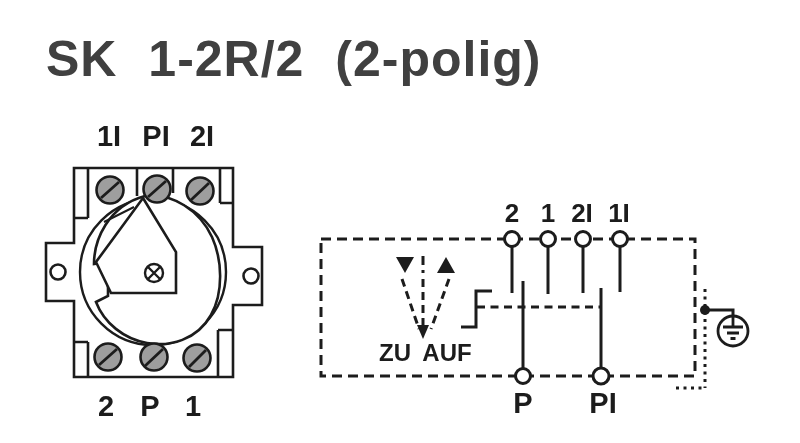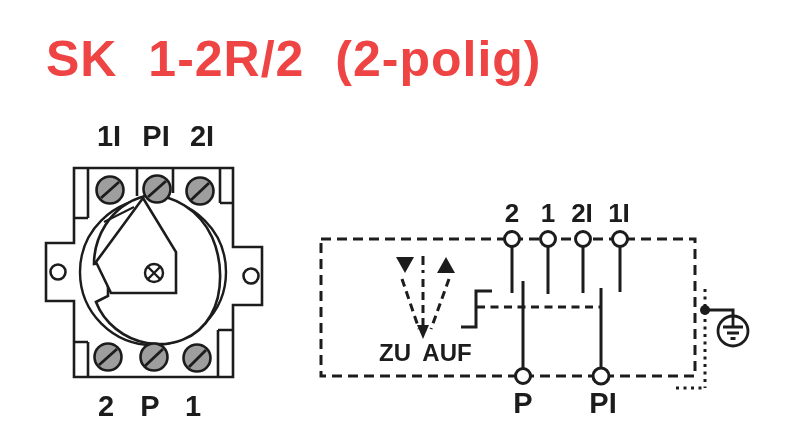--- a/index.html
+++ b/index.html
@@ -2,21 +2,21 @@
 <html><head>
 <meta charset="utf-8">
 <style>
   html,body{margin:0;padding:0;background:#fff;}
   #canvas{
     position:relative;width:800px;height:443px;background:#ffffff;overflow:hidden;
     font-family:"Liberation Sans", sans-serif;
   }
   #title{
     position:absolute;left:46px;top:30px;
-    font-size:50px;font-weight:bold;color:#ef4444;
+    font-size:50px;font-weight:bold;color:#404040;
     letter-spacing:1px;word-spacing:16px;white-space:nowrap;
   }
   svg{position:absolute;overflow:visible;}
   #switch-view{left:40px;top:110px;}
   #schematic-view{left:300px;top:185px;}
   text{
     font-family:"Liberation Sans", sans-serif;
     font-weight:bold;fill:#1c1c1c;
   }
   .lbl-lg{font-size:29px;}

